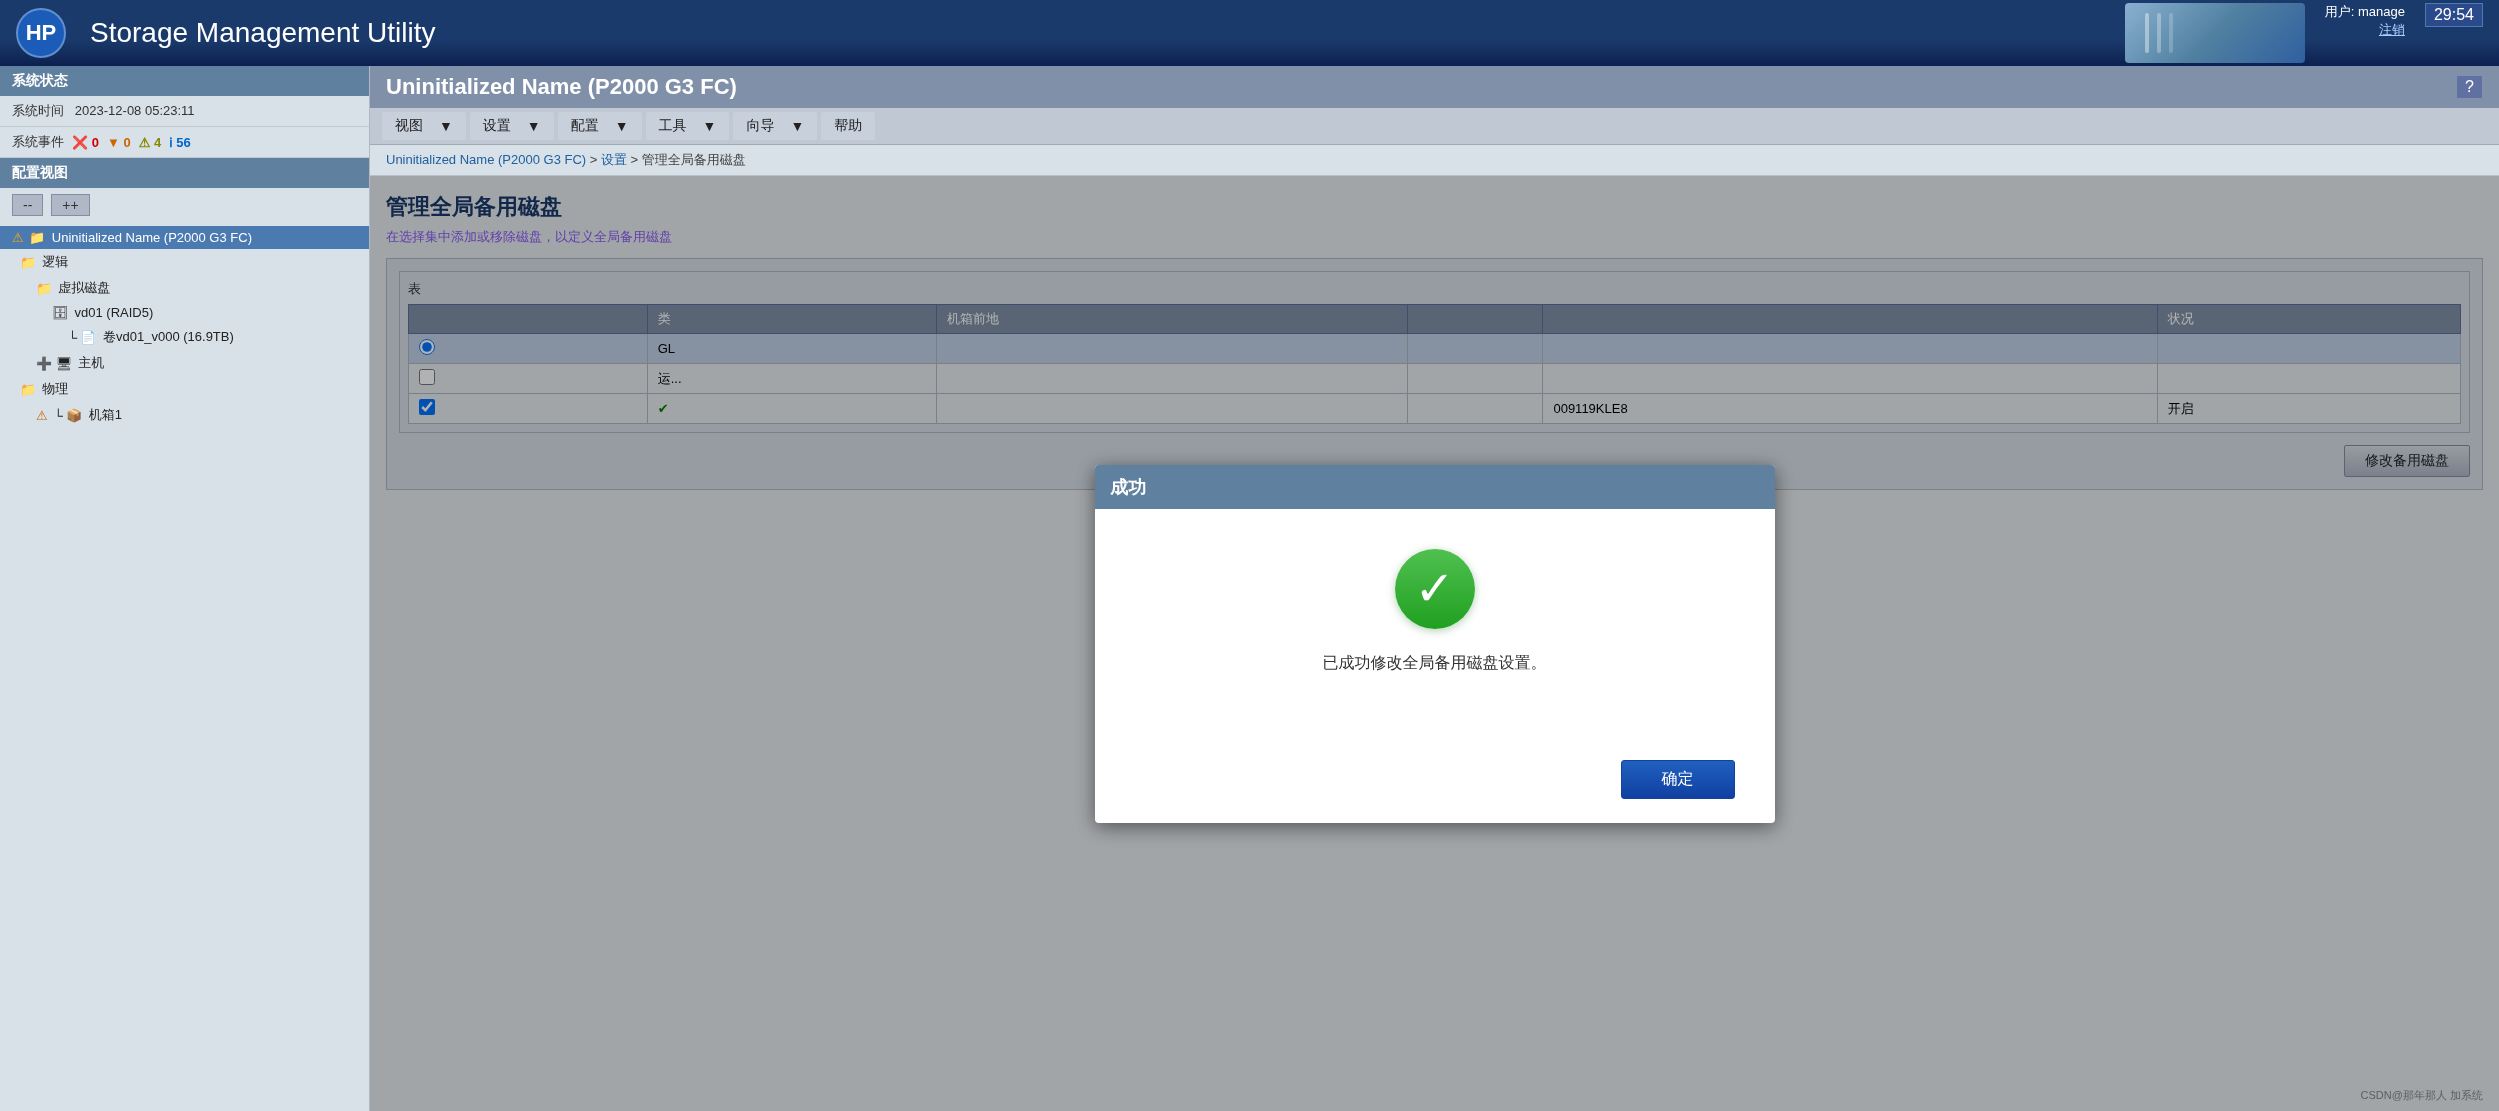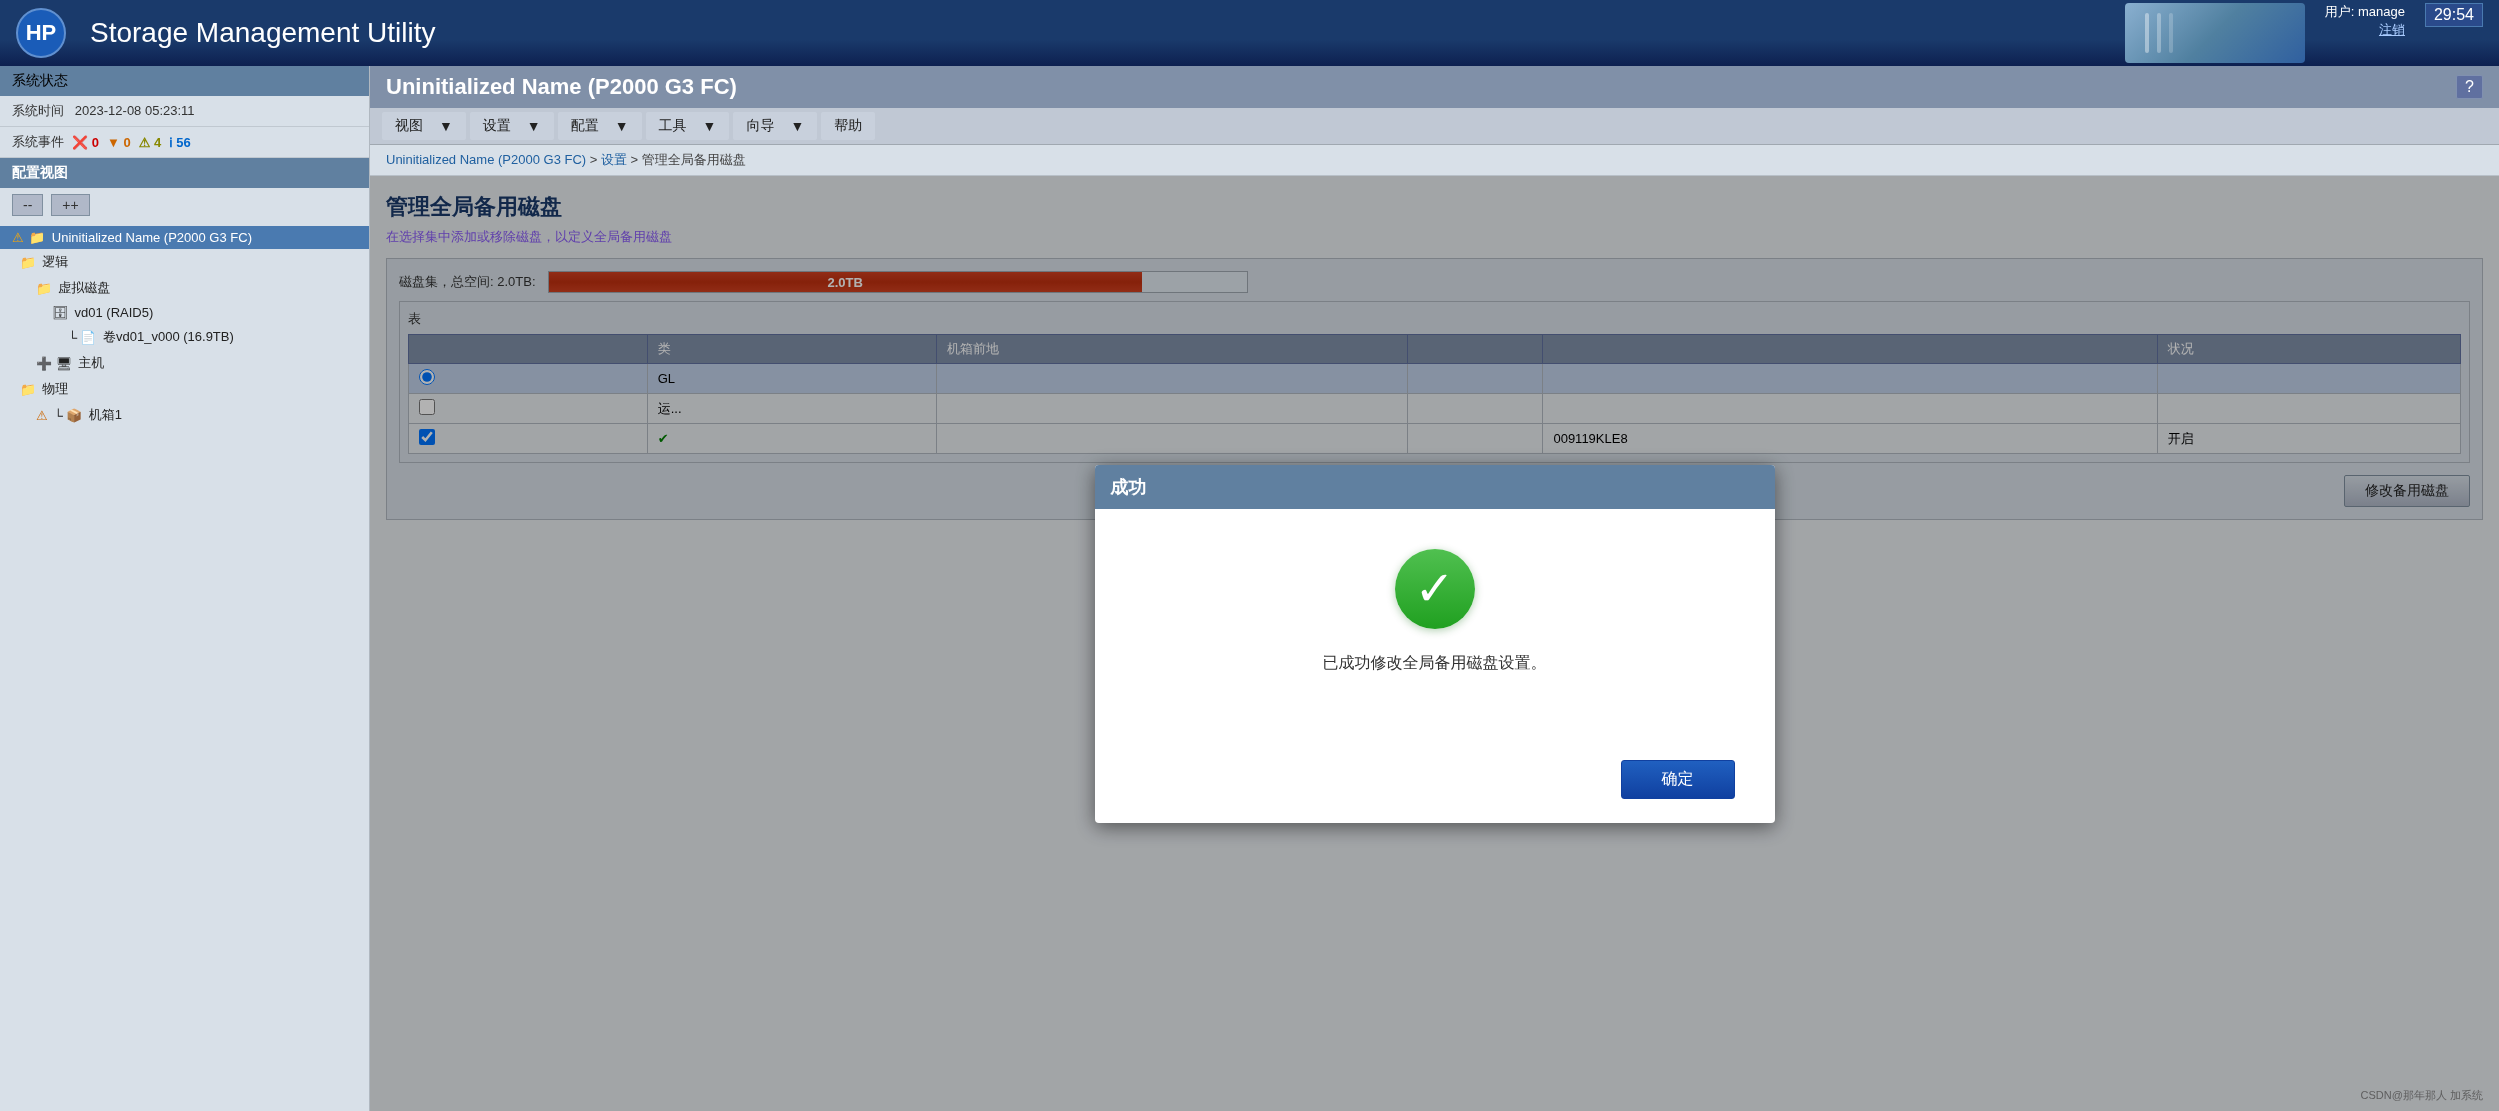--- a/index.html
+++ b/index.html
@@ -89,24 +89,24 @@
 
     
     .sidebar {
       width: 370px;
       background: #d8e0e8;
       border-right: 1px solid #b0b8c0;
       flex-shrink: 0;
     }
     .sidebar-section {
       background: #6080a0;
-      color: #000000;
+      color: #ffffff;
       padding: 6px 12px;
       font-size: 14px;
-      font-weight: normal;
+      font-weight: bold;
     }
     .sidebar-time {
       padding: 6px 12px;
       font-size: 13px;
       color: #333;
       background: #d8e0e8;
       border-bottom: 1px solid #c0c8d0;
     }
     .sidebar-events {
       padding: 6px 12px;
@@ -544,28 +544,20 @@
       <a>设置</a>
       <span> &gt; </span>
       <span>管理全局备用磁盘</span>
     </div>
 
     <div class="page-content">
       <h2 class="page-title">管理全局备用磁盘</h2>
       <p class="page-subtitle">在选择集中添加或移除磁盘，以定义全局备用磁盘</p>
 
       <div class="disk-pool-section">
-        <div class="disk-pool-row">
-          <span class="disk-pool-label">磁盘集，总空间: 2.0TB:</span>
-          <div class="progress-bar-container">
-            <div class="progress-bar-fill" style="width: 85%;">
-              <span>2.0TB</span>
-            </div>
-          </div>
-        </div>
 
         <div class="table-section">
           <div class="table-label">
             <span>表</span>
           </div>
           <table class="data-table">
             <thead>
               <tr>
                 <th></th>
                 <th>类</th>

